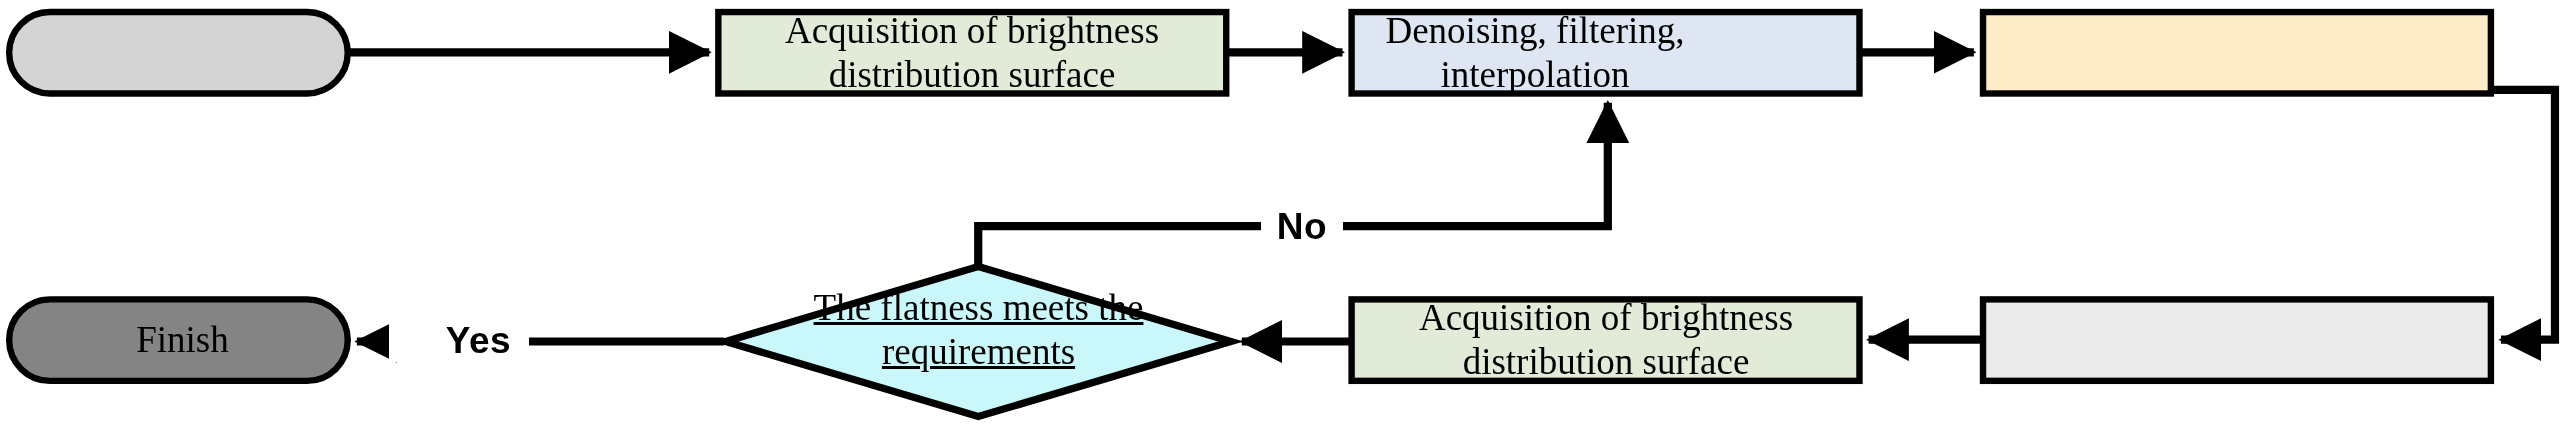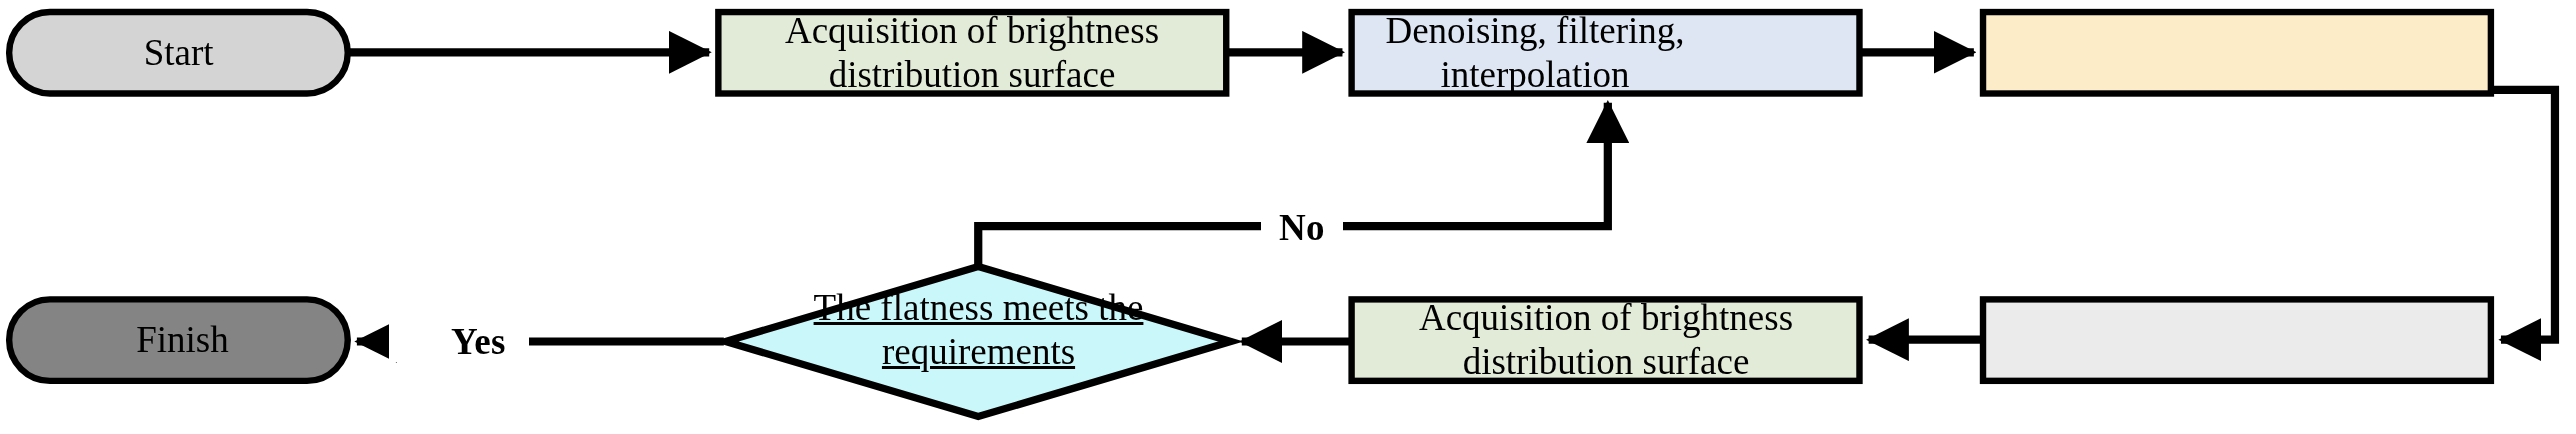--- a/index.html
+++ b/index.html
@@ -34,21 +34,21 @@
     line-height: 1.18;
     pointer-events: none;
     white-space: pre-line;
   }
   .edge-label {
     position: absolute;
     display: flex;
     align-items: center;
     justify-content: center;
     color: #000000;
-    font-family: Liberation Serif, serif;
+    font-family: Liberation Sans, sans-serif;
     font-size: 37px;
     font-weight: bold;
     letter-spacing: 0.5px;
     background: #ffffff;
     pointer-events: none;
   }
 </style>
 </head>
 <body>
 
@@ -97,21 +97,20 @@
     
     <line x1="1476" y1="373" x2="1357" y2="373" stroke="#000000" stroke-width="9" marker-end="url(#arrow)"></line>
 
      Finish --&gt;
     <line x1="791" y1="373" x2="390" y2="373" stroke="#000000" stroke-width="9" marker-end="url(#arrow)"></line>
 
      back to Denoising (up and around) --&gt;
     <polyline points="1069,291 1069,247 1757,247 1757,112" fill="none" stroke="#000000" stroke-width="9" marker-end="url(#arrow)"></polyline>
   </svg>
 
-  <div class="node-label" style="left:9.2px; top:12px; width:339px; height:81px;">Start</div>
 
   <div class="node-label" style="left:718px; top:12px; width:508px; height:81px;">Acquisition of brightness
 distribution surface</div>
 
   <div class="node-label" style="left:1281px; top:12px; width:508px; height:81px;">Denoising, filtering,
 interpolation</div>
 
 
   <div class="node-label" style="left:13px; top:299px; width:339px; height:81px;">Finish</div>
 

